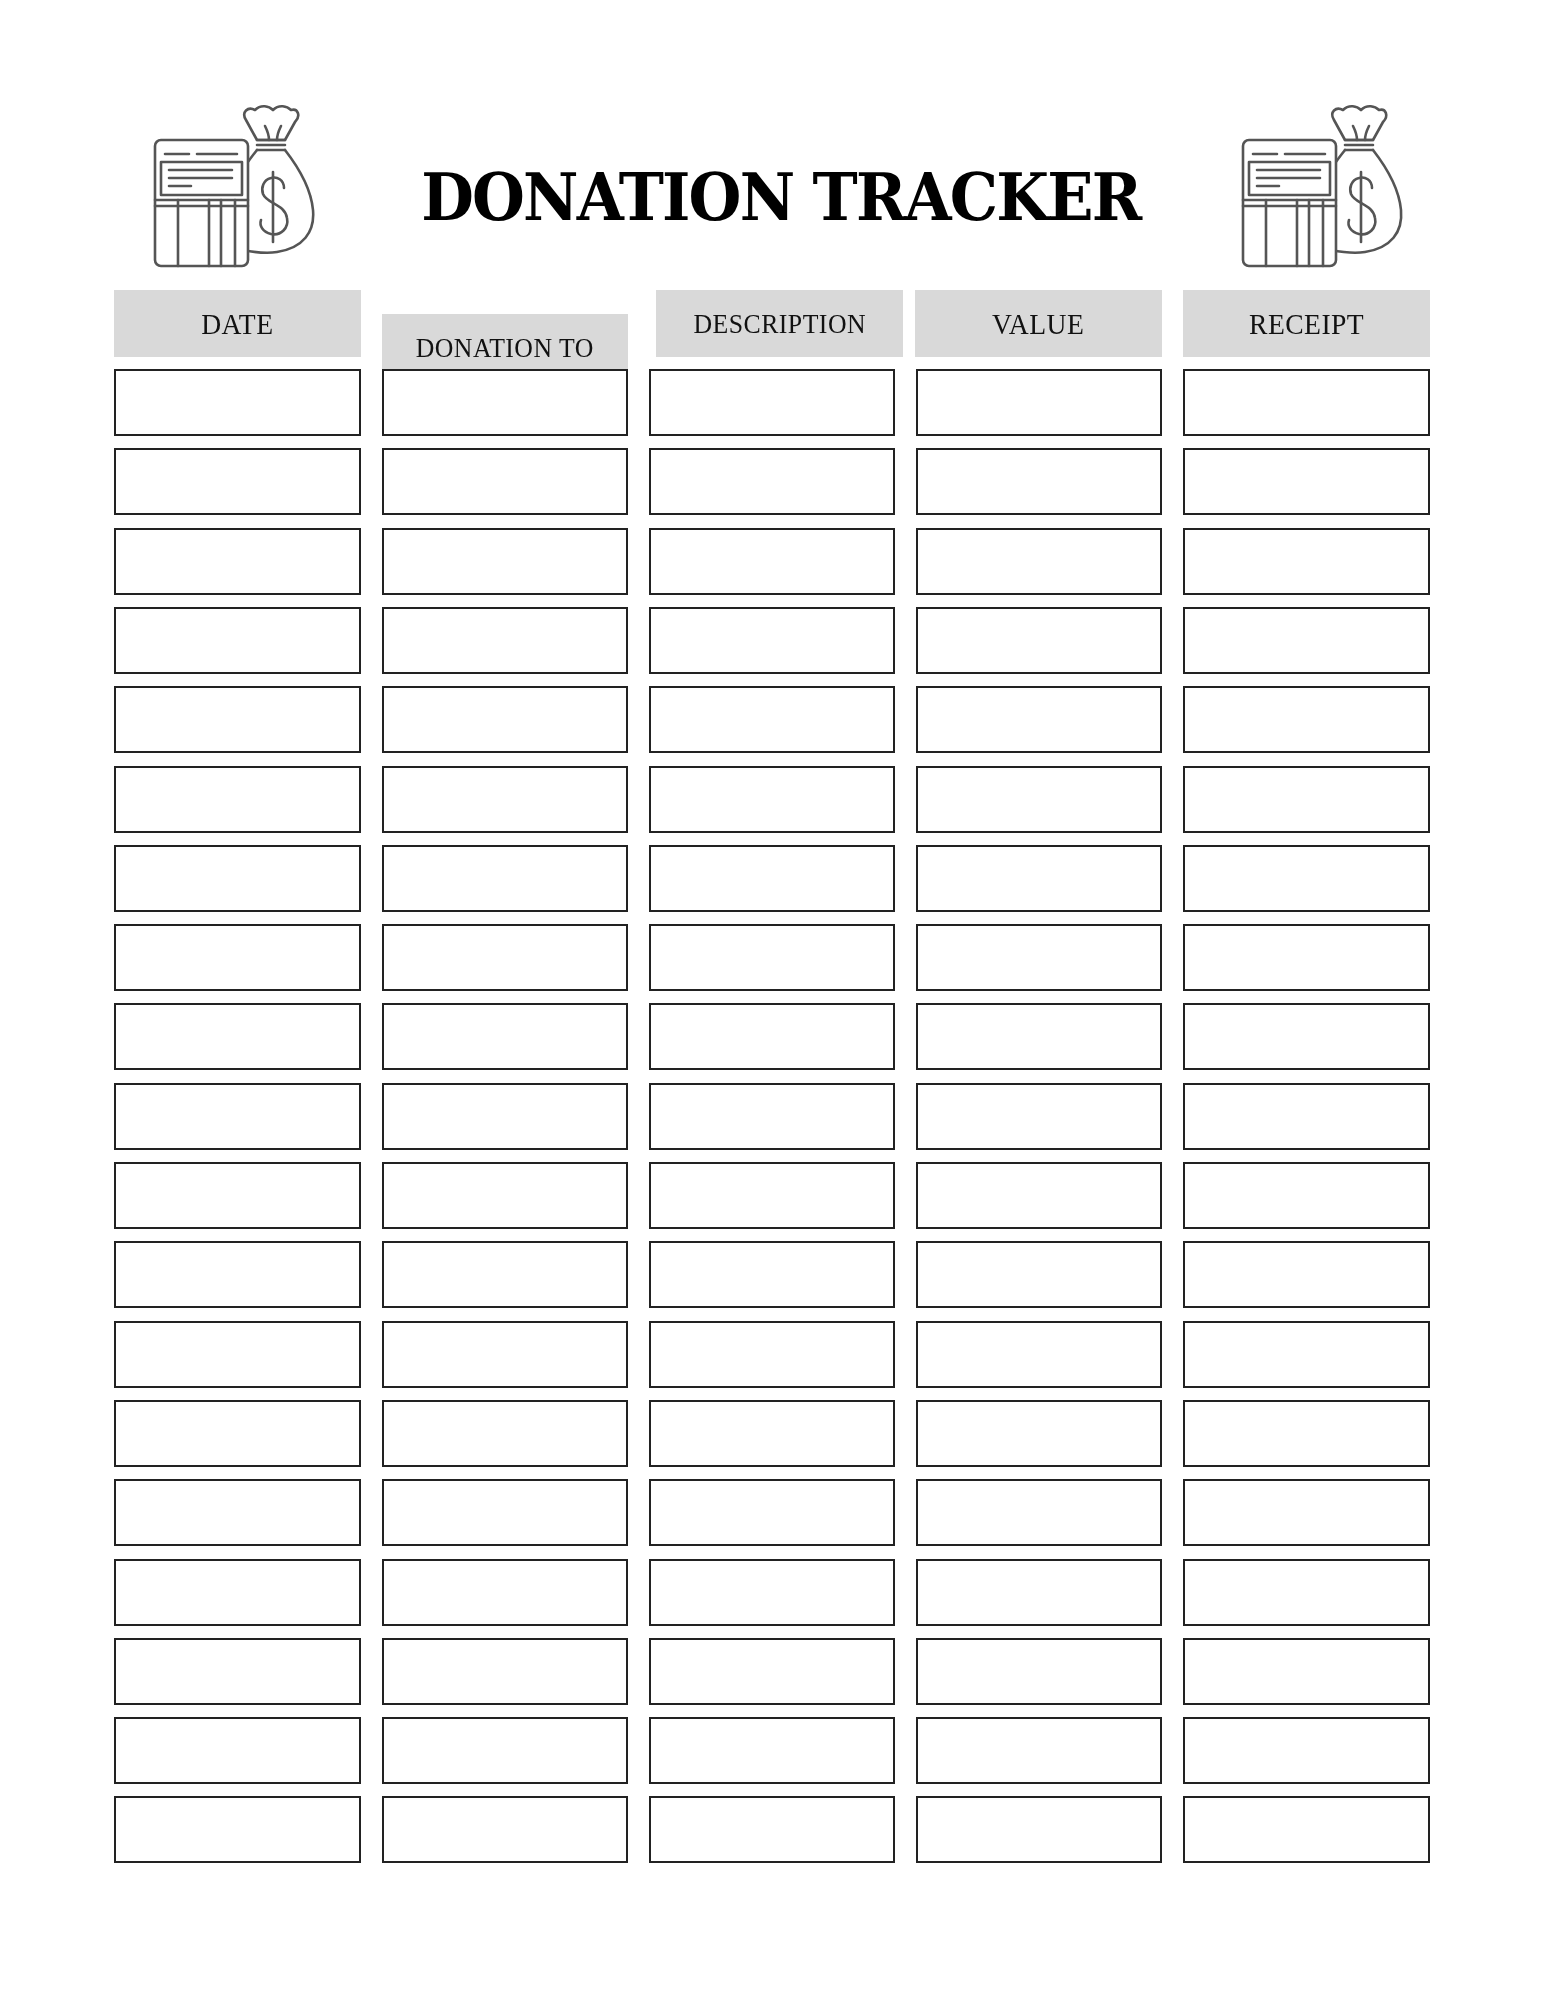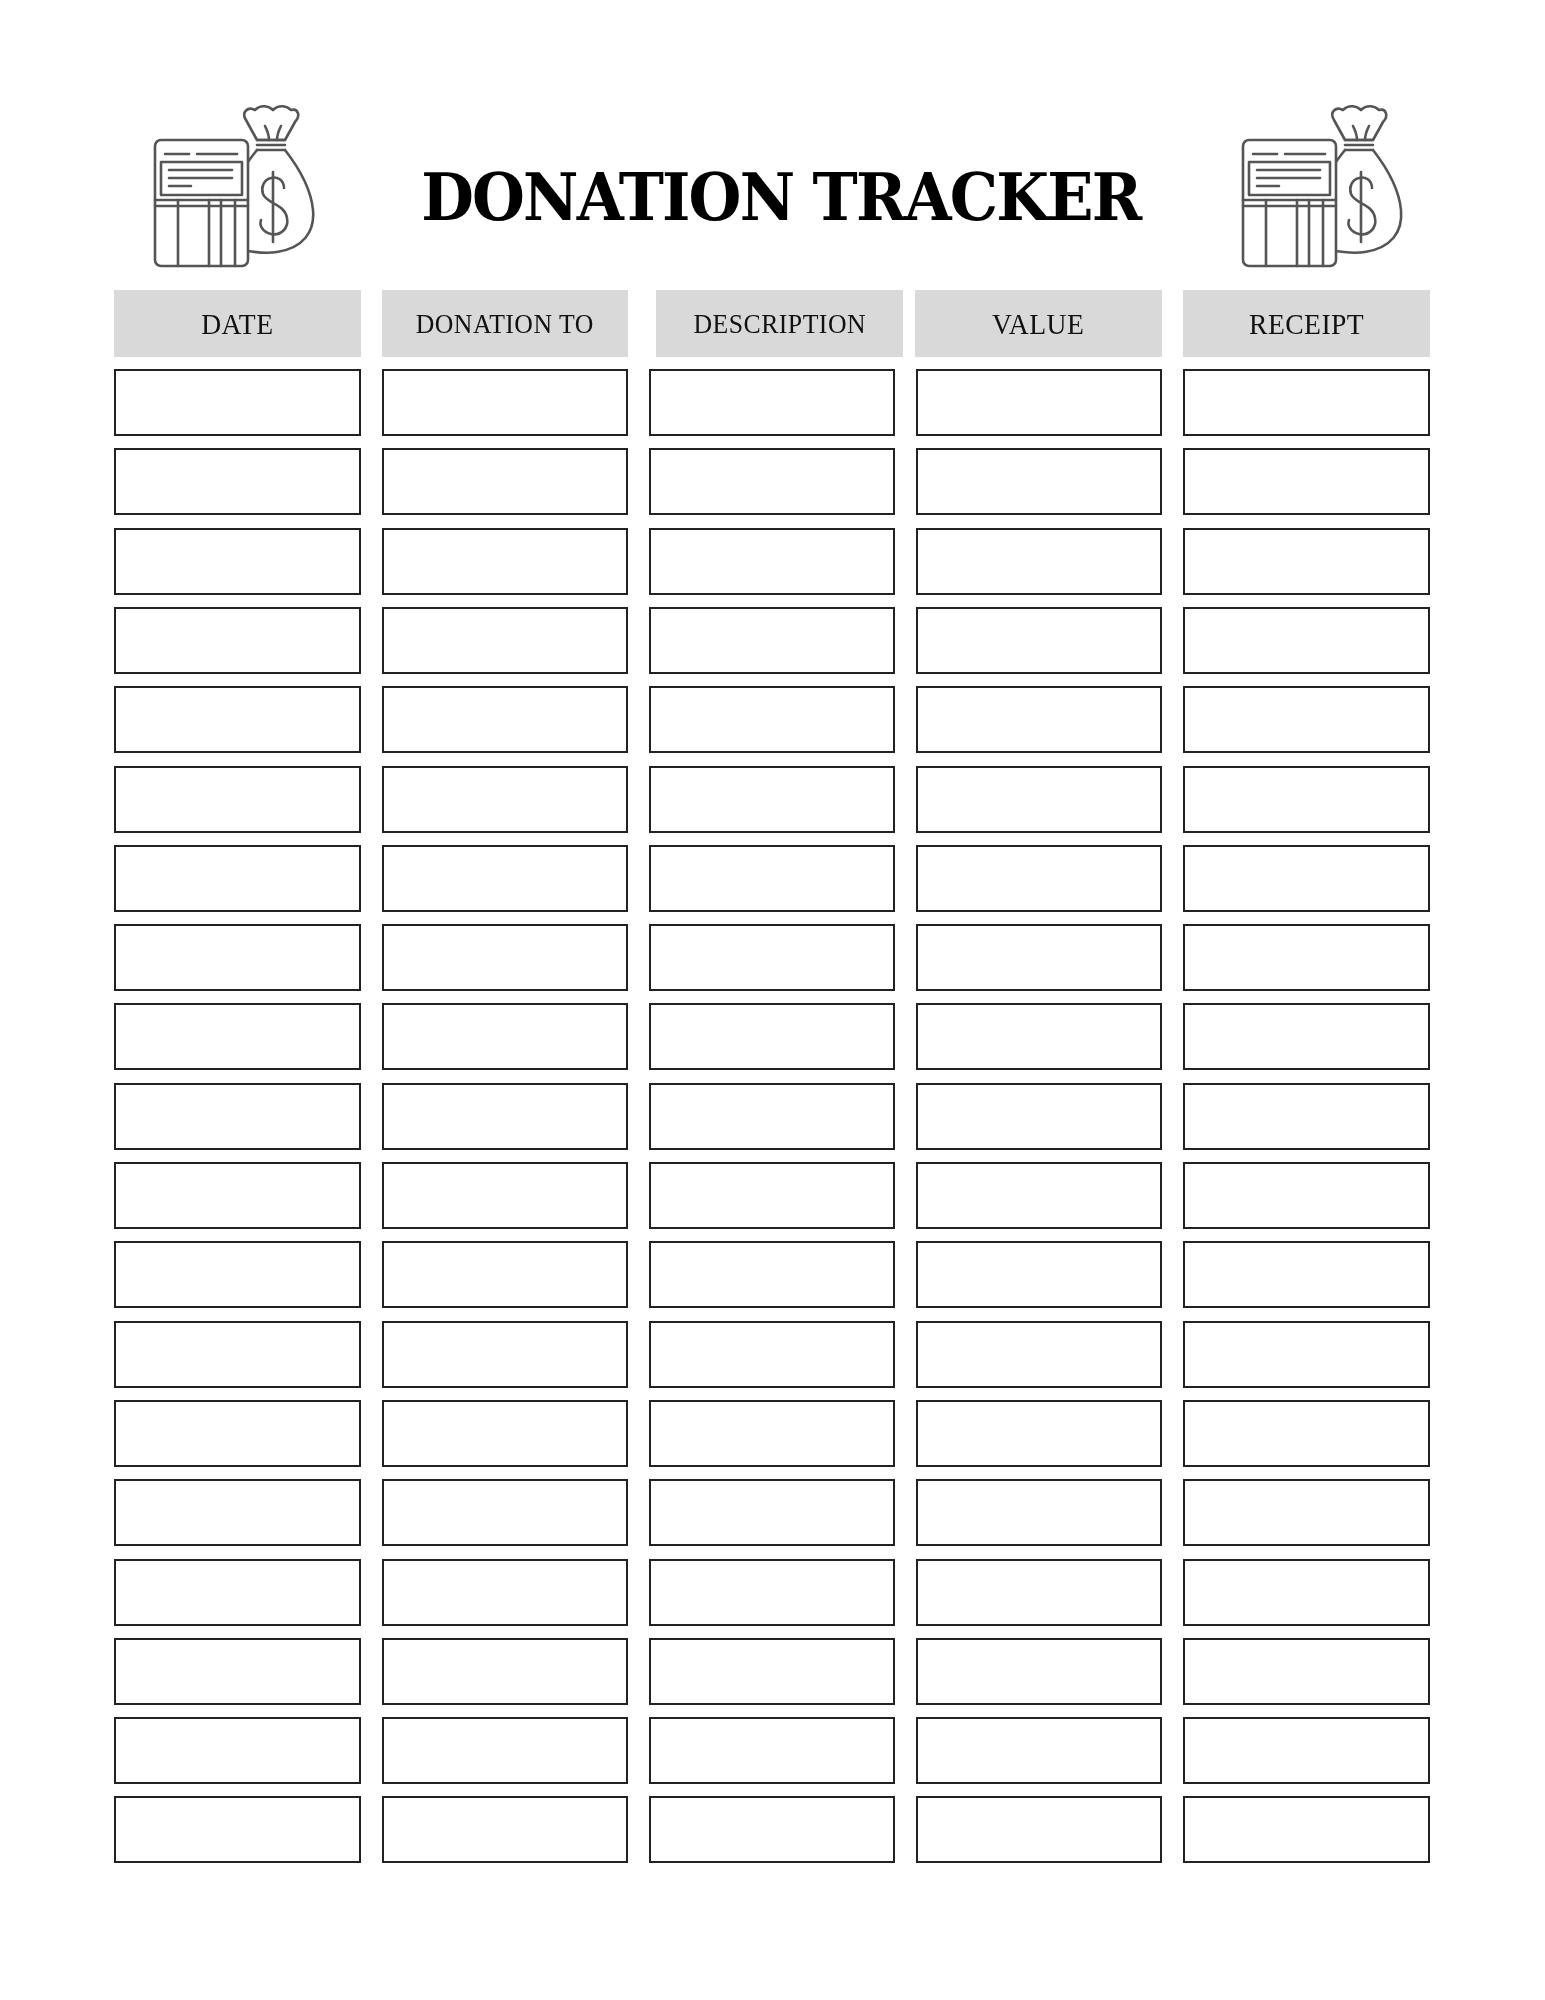--- a/index.html
+++ b/index.html
@@ -100,21 +100,21 @@
     <rect x="8" y="62" width="81" height="33"></rect>
     <path d="M16 70 L79 70 M16 78 L79 78 M16 86 L38 86"></path>
     <path d="M2 100 L95 100 M2 106 L95 106"></path>
     <path d="M25 100 L25 166 M56 100 L56 166 M68 100 L68 166 M82 100 L82 166"></path>
   </svg>
 </div>
 
 <div class="header-cell" style="left:114px;width:247px;">
   <span>DATE</span>
 </div>
-<div class="header-cell" style="left:382px;width:246px;">
+<div class="header-cell" style="left:382px;width:246px;margin-top:24px;">
   <span style="font-size:28px">DONATION TO</span>
 </div>
 <div class="header-cell" style="left:656px;width:247px;">
   <span style="font-size:28px">DESCRIPTION</span>
 </div>
 <div class="header-cell" style="left:915px;width:247px;">
   <span>VALUE</span>
 </div>
 <div class="header-cell" style="left:1183px;width:247px;">
   <span>RECEIPT</span>

